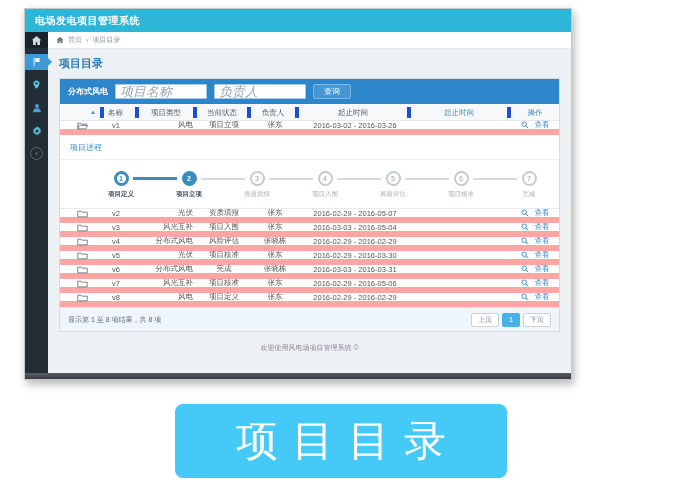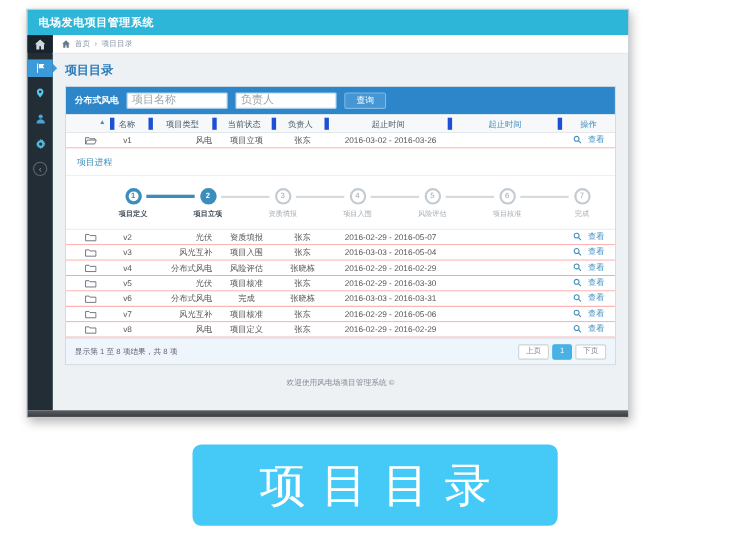--- a/index.html
+++ b/index.html
@@ -33,33 +33,33 @@
   .main{flex:1;display:flex;flex-direction:column;min-width:0;}
   .breadcrumb{height:17px;background:#fff;border-bottom:1px solid #e3e7ea;display:flex;align-items:center;gap:4px;
     font-size:7px;color:#8a98a5;padding-left:8px;flex:none;}
   .breadcrumb .bc-home{display:inline-flex;color:#6b7a88;}
   .content{flex:1;padding:6px 11px 0;display:flex;flex-direction:column;min-height:0;}
   .page-title{font-size:11px;font-weight:bold;color:#2a7ab5;margin:1px 0 7px;}
 
   .panel{background:#fff;border:1px solid #d5dbe0;display:flex;flex-direction:column;}
   .filterbar{height:25px;background:var(--filter-bg);display:flex;align-items:center;gap:7px;padding:0 8px;flex:none;}
   .filterbar .flabel{color:#fff;font-size:8px;font-weight:bold;white-space:nowrap;}
-  .filterbar input{width:92px;height:15px;border:1px solid #aacbe6;border-radius:1px;font-size:10px;padding:0 4px;color:#444;}
+  .filterbar input{width:92px;height:15px;border:1px solid #aacbe6;border-radius:1px;font-size:13px;padding:0 4px;color:#444;font-style:italic;}
   .filterbar input::placeholder{color:#9aa5ad;}
   .btn-search{height:15px;padding:0 10px;background:#4596d2;border:1px solid #7db9e6;border-radius:2px;color:#fff;font-size:8px;line-height:13px;cursor:pointer;}
 
   .grid{display:grid;grid-template-columns:44px 1fr 58px 54px 48px 112px 100px 48px;align-items:center;}
   .thead{height:17px;background:#f6f8f9;border-bottom:1px solid #e4e8eb;font-size:7.5px;color:#4a5b6b;}
   .thead .hc{padding:0 4px;text-align:center;border-right:4px solid #1d4ed8;height:11px;line-height:11px;}
   .thead .hc:last-child{border-right:none;}
   .thead .hc.hname{text-align:left;}
   .thead .hc.blue{color:var(--accent);}
   .sorttri{color:var(--accent);font-size:6px;float:right;}
 
-  .trow{height:14px;border-bottom:1px solid #fca5a5;font-size:7.5px;color:#555;background:#fff;}
+  .trow{height:14px;border-bottom:6px solid #fca5a5;font-size:7.5px;color:#555;background:#fff;}
   .trow .c{padding:0 4px;text-align:center;white-space:nowrap;overflow:hidden;}
   .c-exp{display:flex;justify-content:center;}
   .c-name{text-align:left !important;padding-left:8px !important;}
   .c-type{text-align:right !important;}
   .icon-folder{display:inline-flex;color:#5a6570;cursor:pointer;}
   .trow .folder-open{display:none;}
   .trow.expanded .folder-open{display:inline-flex;}
   .track{width:86px;height:9px;background:var(--track);margin:0 auto;position:relative;}
   .fill{height:100%;}
   .pv{position:absolute;left:0;top:0;width:100%;text-align:center;font-size:6.5px;line-height:9px;color:#fff;text-shadow:0 0 1px rgba(0,0,0,.25);}

